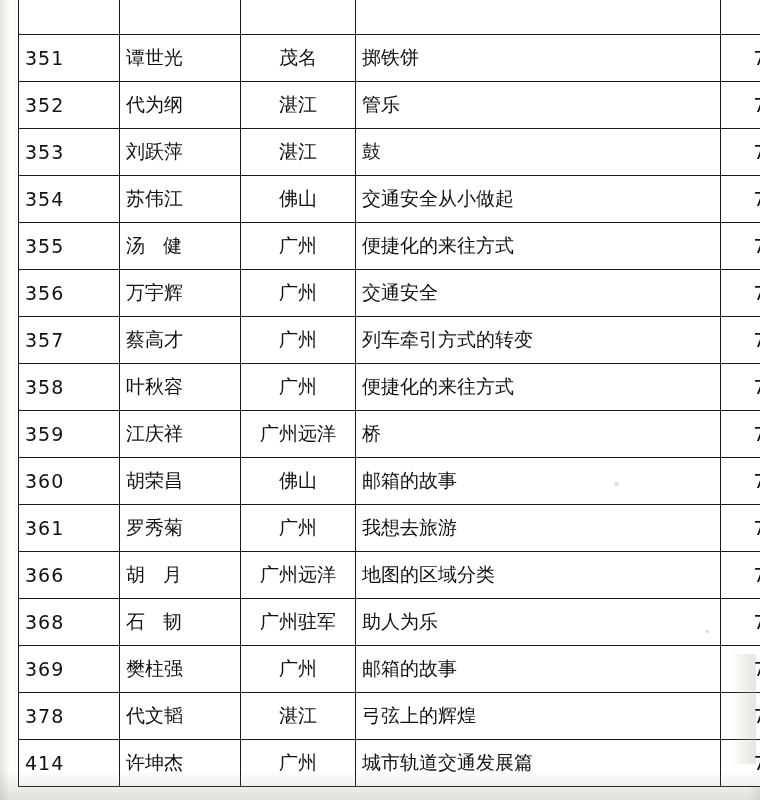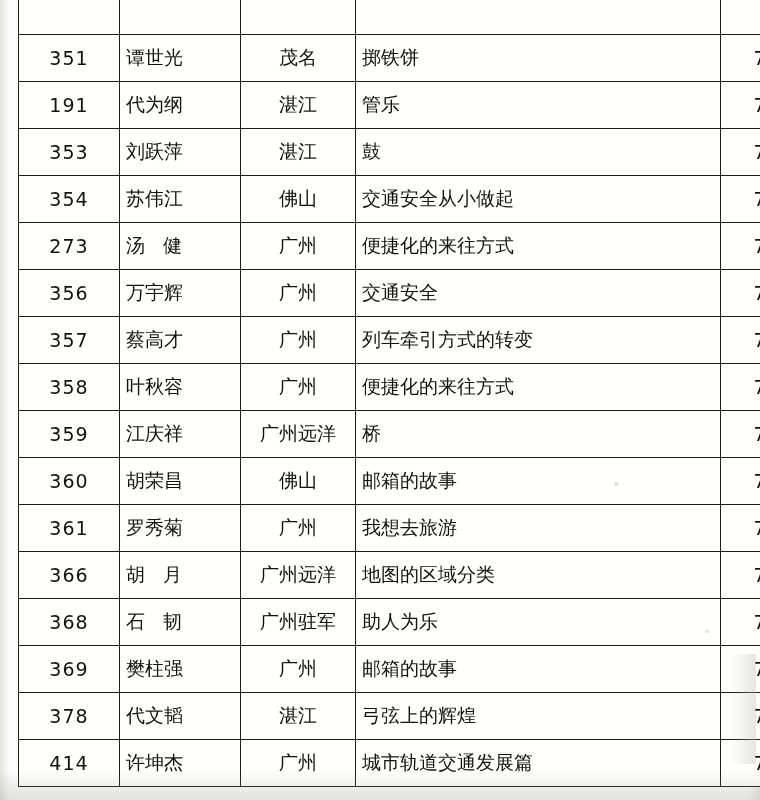--- a/index.html
+++ b/index.html
@@ -49,21 +49,20 @@
   table.grid td {
     border: 1.6px solid #1a1a1a;
     height: 46px;
     padding: 0 6px;
     font-size: 19px;
     vertical-align: middle;
     background: #fffffd;
   }
   td.c-id {
     width: 88px;
-    text-align: center;
     letter-spacing: 1px;
   }
   td.c-name {
     width: 108px;
   }
   td.c-unit {
     width: 102px;
     text-align: center;
     font-size: 18px;
     font-family: Liberation Mono, monospace;
@@ -121,42 +120,42 @@
           <td class="c-score"></td>
         </tr>
         <tr>
           <td class="c-id">351</td>
           <td class="c-name">谭世光</td>
           <td class="c-unit">茂名</td>
           <td class="c-title">掷铁饼</td>
           <td class="c-score">75</td>
         </tr>
         <tr>
-          <td class="c-id">191</td>
+          <td class="c-id">352</td>
           <td class="c-name">代为纲</td>
           <td class="c-unit">湛江</td>
           <td class="c-title">管乐</td>
           <td class="c-score">74</td>
         </tr>
         <tr>
           <td class="c-id">353</td>
           <td class="c-name">刘跃萍</td>
           <td class="c-unit">湛江</td>
           <td class="c-title">鼓</td>
           <td class="c-score">73</td>
         </tr>
         <tr>
           <td class="c-id">354</td>
           <td class="c-name">苏伟江</td>
           <td class="c-unit">佛山</td>
           <td class="c-title">交通安全从小做起</td>
           <td class="c-score">70</td>
         </tr>
         <tr>
-          <td class="c-id">273</td>
+          <td class="c-id">355</td>
           <td class="c-name name-sp">汤 健</td>
           <td class="c-unit">广州</td>
           <td class="c-title">便捷化的来往方式</td>
           <td class="c-score">77</td>
         </tr>
         <tr>
           <td class="c-id">356</td>
           <td class="c-name">万宇辉</td>
           <td class="c-unit">广州</td>
           <td class="c-title">交通安全</td>

